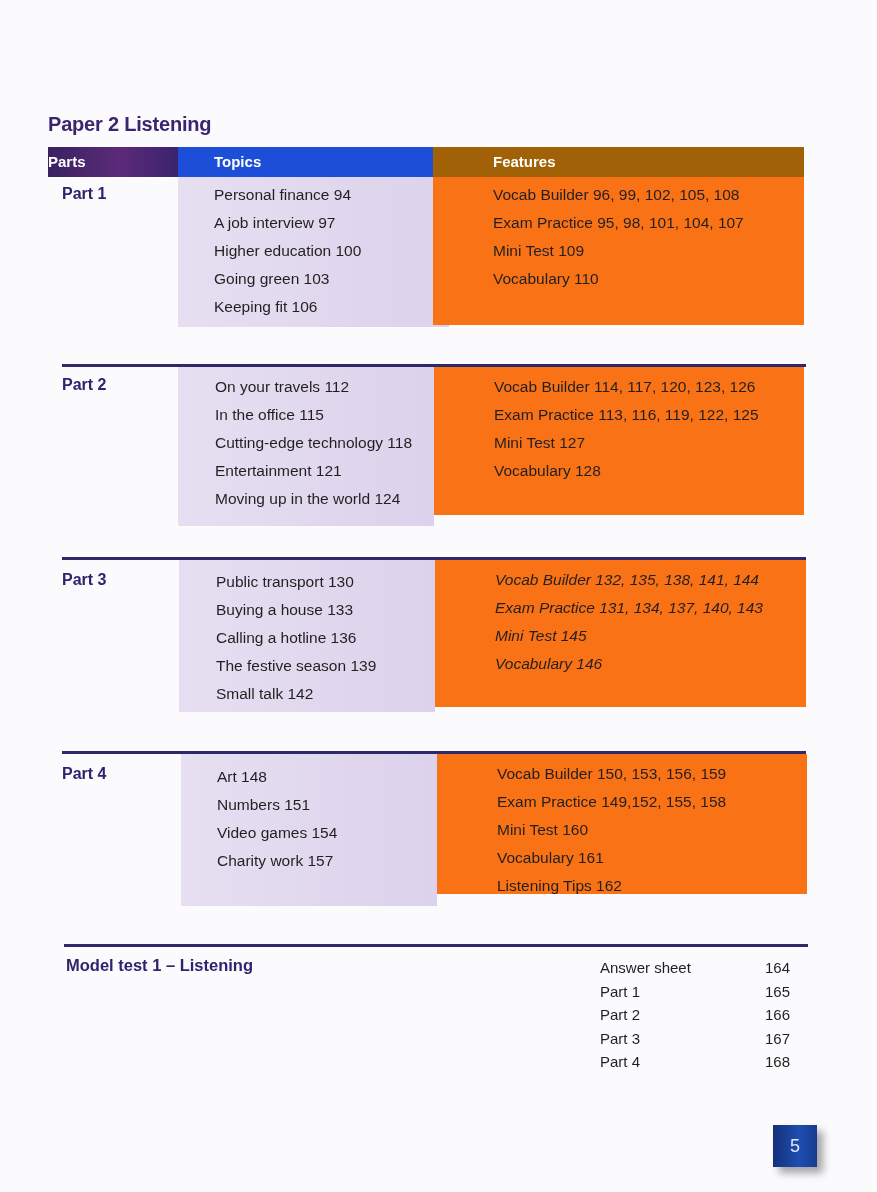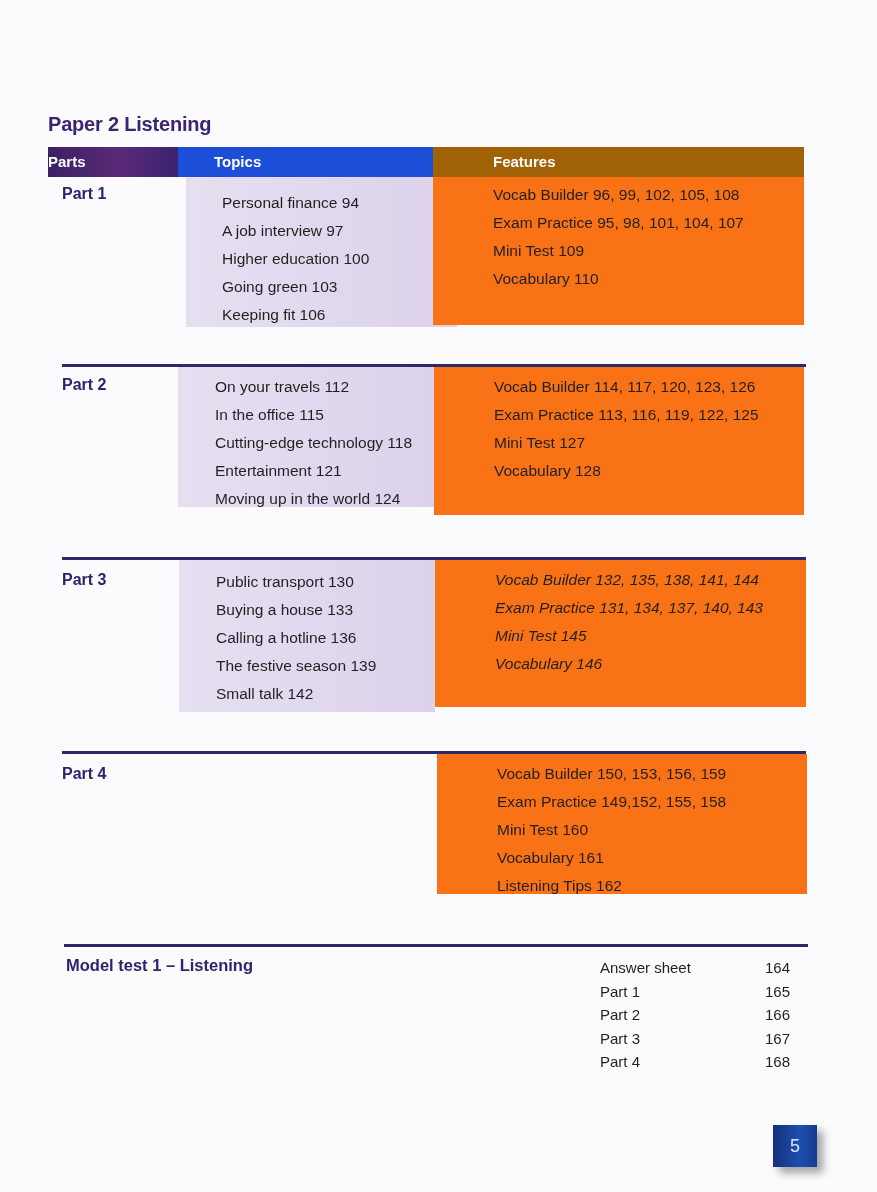--- a/index.html
+++ b/index.html
@@ -53,39 +53,39 @@
 <div class="page-title">Paper 2 Listening</div>
 
 <div class="header-bar">
   <div class="hdr-parts">Parts</div>
   <div class="hdr-topics">Topics</div>
   <div class="hdr-features">Features</div>
 </div>
 
 <div class="section" style="top:177px;height:150px;">
   <div class="part-label" style="top:8px;">Part 1</div>
-  <div class="topics-block" style="left:130px;top:0;width:271px;height:150px;padding:12px 0 0 36px;margin-left:8px;">
+  <div class="topics-block" style="left:130px;top:0;width:271px;height:150px;padding:4px 0 0 36px;">
     <div class="line">Personal finance 94</div>
     <div class="line">A job interview 97</div>
     <div class="line">Higher education 100</div>
     <div class="line">Going green 103</div>
     <div class="line">Keeping fit 106</div>
   </div>
   <div class="features-block" style="left:385px;top:0;width:371px;height:148px;padding:4px 0 0 60px;">
     <div class="line">Vocab Builder 96, 99, 102, 105, 108</div>
     <div class="line">Exam Practice 95, 98, 101, 104, 107</div>
     <div class="line">Mini Test 109</div>
     <div class="line">Vocabulary 110</div>
   </div>
 </div>
 
 <div class="section" style="top:364px;height:155px;">
   <div class="rule"></div>
   <div class="part-label" style="top:12px;">Part 2</div>
-  <div class="topics-block" style="left:130px;top:3px;width:256px;height:140px;padding:6px 0 16px 37px;">
+  <div class="topics-block" style="left:130px;top:3px;width:256px;height:159px;padding:6px 0 16px 37px;">
     <div class="line">On your travels 112</div>
     <div class="line">In the office 115</div>
     <div class="line">Cutting-edge technology 118</div>
     <div class="line">Entertainment 121</div>
     <div class="line">Moving up in the world 124</div>
   </div>
   <div class="features-block" style="left:386px;top:3px;width:370px;height:148px;padding:6px 0 0 60px;">
     <div class="line">Vocab Builder 114, 117, 120, 123, 126</div>
     <div class="line">Exam Practice 113, 116, 119, 122, 125</div>
     <div class="line">Mini Test 127</div>
@@ -107,20 +107,26 @@
     <div class="line">Vocab Builder 132, 135, 138, 141, 144</div>
     <div class="line">Exam Practice 131, 134, 137, 140, 143</div>
     <div class="line">Mini Test 145</div>
     <div class="line">Vocabulary 146</div>
   </div>
 </div>
 
 <div class="section" style="top:751px;height:155px;">
   <div class="rule"></div>
   <div class="part-label" style="top:14px;">Part 4</div>
+  <div class="topics-block" style="left:133px;top:3px;width:256px;height:152px;padding:9px 0 0 36px;">
+    <div class="line">Art 148</div>
+    <div class="line">Numbers 151</div>
+    <div class="line">Video games 154</div>
+    <div class="line">Charity work 157</div>
+  </div>
   <div class="features-block" style="left:389px;top:3px;width:370px;height:140px;padding:6px 0 0 60px;">
     <div class="line">Vocab Builder 150, 153, 156, 159</div>
     <div class="line">Exam Practice 149,152, 155, 158</div>
     <div class="line">Mini Test 160</div>
     <div class="line">Vocabulary 161</div>
     <div class="line">Listening Tips 162</div>
   </div>
 </div>
 
 <div class="model-rule"></div>

